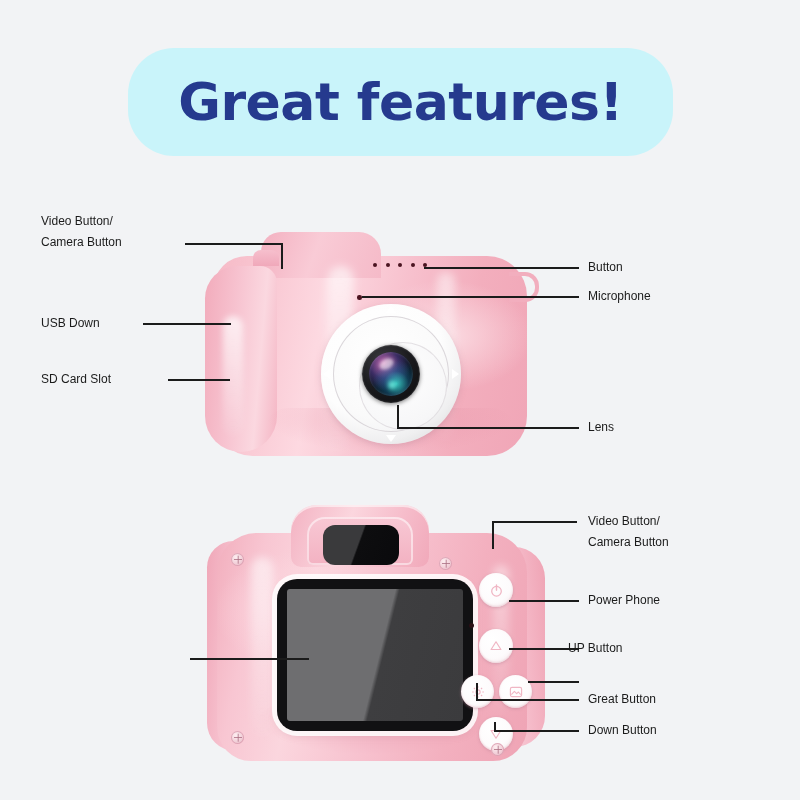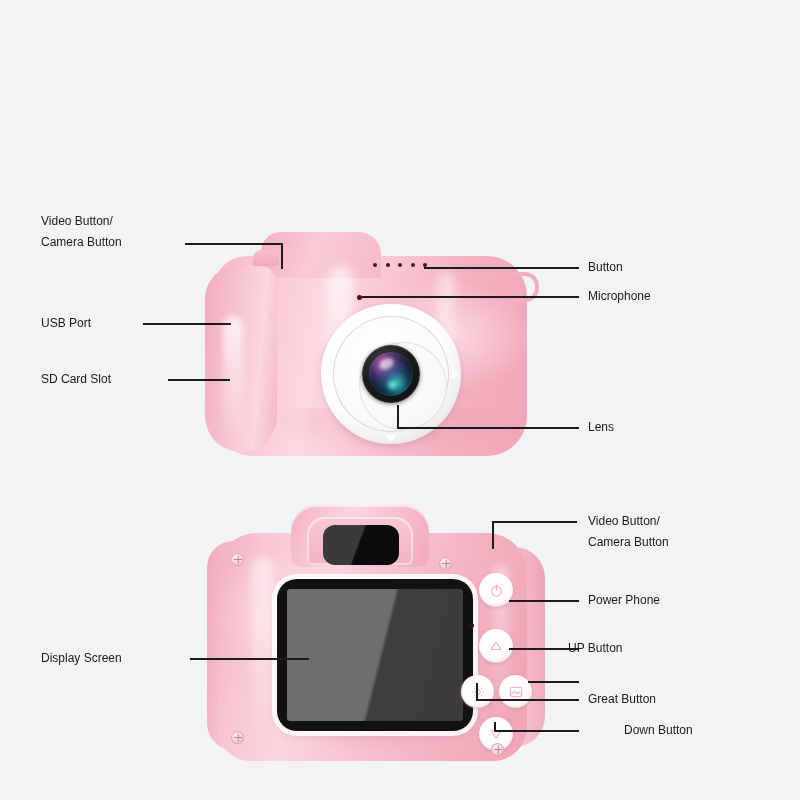--- a/index.html
+++ b/index.html
@@ -223,20 +223,23 @@
     position:absolute;left:40px;top:200px;width:240px;height:50px;
     background:radial-gradient(ellipse at 50% 25%,rgba(222,135,158,.35),rgba(222,135,158,0) 70%);
     border-radius:40px;
   }
 </style>
 </head>
 <body style="background: rgb(242, 243, 245);">
 
 <div id="stage">
 
+  <div class="banner">
+    <div class="banner-text">Great features!</div>
+  </div>
 
   <div class="cam-front">
     <div class="cf-body"></div>
     <div class="cf-hump"></div>
     <div class="cf-nub"></div>
     <div class="cf-grip">
       <div class="cf-grip-hl"></div>
     </div>
     <div class="cf-lug"></div>
     <div class="cf-gloss1"></div>
@@ -276,21 +279,21 @@
   <div class="line h" style="left:168px;top:379px;width:62px;"></div>
 
   <div class="line h" style="left:424px;top:267px;width:155px;"></div>
   <div class="line h" style="left:362px;top:296px;width:217px;"></div>
 
   <div class="line v" style="left:397px;top:405px;height:24px;"></div>
   <div class="line h" style="left:397px;top:427px;width:182px;"></div>
 
   <div class="lbl l" style="left:41px;top:211px;">Video Button/
 Camera Button</div>
-  <div class="lbl l" style="left:41px;top:313px;">USB Port</div>
+  <div class="lbl l" style="left:41px;top:313px;">USB Down</div>
   <div class="lbl l" style="left:41px;top:369px;">SD Card Slot</div>
   <div class="lbl r" style="left:588px;top:257px;">Button</div>
   <div class="lbl r" style="left:588px;top:286px;">Microphone</div>
   <div class="lbl r" style="left:588px;top:417px;">Lens</div>
 
   <div class="cam-back">
     <div class="cb-ear-l"></div>
     <div class="cb-ear-r"></div>
     <div class="cb-body"></div>
     <div class="cb-hump">
@@ -361,16 +364,15 @@
   <div class="line v" style="left:494px;top:722px;height:10px;"></div>
   <div class="line h" style="left:494px;top:730px;width:85px;"></div>
 
   <div class="line h" style="left:190px;top:658px;width:119px;"></div>
 
   <div class="lbl r" style="left:588px;top:511px;">Video Button/
 Camera Button</div>
   <div class="lbl r" style="left:588px;top:590px;">Power Phone</div>
   <div class="lbl r" style="left:568px;top:638px;">UP Button</div>
   <div class="lbl r" style="left:588px;top:689px;">Great Button</div>
-  <div class="lbl r" style="left:588px;top:720px;margin-left:36px;">Down Button</div>
-  <div class="lbl l" style="left:41px;top:648px;">Display Screen</div>
+  <div class="lbl r" style="left:588px;top:720px;">Down Button</div>
 
 </div>
 
 </body></html>

